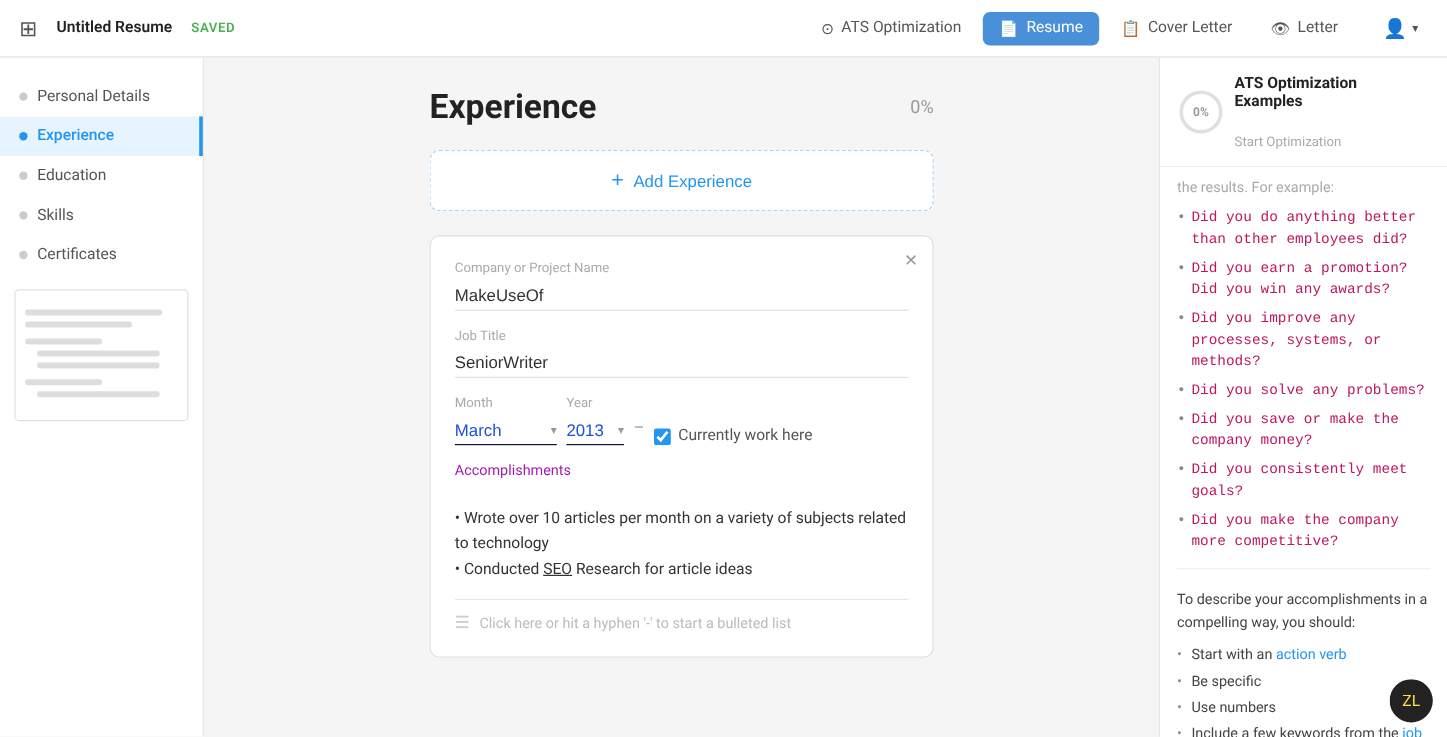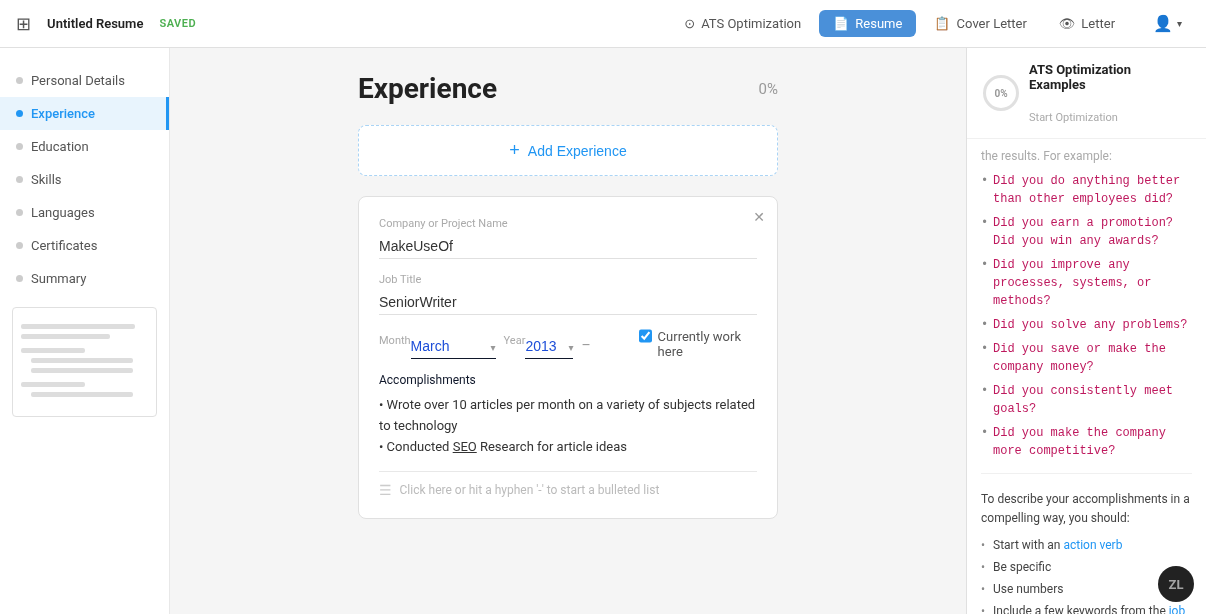--- a/index.html
+++ b/index.html
@@ -40,28 +40,28 @@
     .experience-pct { font-size: 15px; color: #999; }
 
     .add-experience-btn { display: flex; align-items: center; justify-content: center; gap: 8px; width: 100%; max-width: 420px; margin: 0 auto 20px; padding: 14px; border: 1.5px dashed #aad4f5; border-radius: 8px; background: #fff; cursor: pointer; color: #2196F3; font-size: 14px; font-weight: 500; }
 
     .exp-card { background: #fff; border: 1px solid #e0e0e0; border-radius: 8px; padding: 20px; max-width: 420px; margin: 0 auto; position: relative; }
     .exp-card-close { position: absolute; top: 12px; right: 12px; cursor: pointer; color: #999; font-size: 14px; background: none; border: none; }
     .form-group { margin-bottom: 14px; }
     .form-label { font-size: 11px; color: #aaa; margin-bottom: 4px; display: block; }
     .form-input { width: 100%; border: none; border-bottom: 1px solid #e0e0e0; padding: 4px 0; font-size: 14px; color: #333; outline: none; background: transparent; }
     .form-row { display: flex; align-items: flex-end; gap: 8px; margin-bottom: 14px; }
-    .form-col { display: flex; }
+    .form-col { display: flex; flex-direction: column; }
     .form-select { border: none; border-bottom: 1px solid #0f172a; padding: 4px 0; font-size: 14px; color: #1d4ed8; outline: none; background: transparent; cursor: pointer; appearance: none; padding-right: 16px; }
     .select-wrapper { position: relative; display: inline-block; }
     .select-arrow { position: absolute; right: 0; top: 50%; transform: translateY(-50%); pointer-events: none; font-size: 10px; color: #999; }
     .dash { padding-bottom: 6px; color: #999; }
-    .currently-work { display: flex; align-items: flex-start; gap: 6px; font-size: 13px; color: #555; margin-left: 40px; }
+    .currently-work { display: flex; align-items: flex-end; gap: 6px; font-size: 13px; color: #555; }
     .checkbox { width: 14px; height: 14px; accent-color: #2196F3; }
-    .accomplishments-label { font-size: 12px; color: #0f172a; margin-bottom: 8px; display: block; }
+    .accomplishments-label { font-size: 12px; color: #a21caf; margin-bottom: 24px; display: block; }
     .accomplishment-line { font-size: 13px; color: #333; line-height: 1.6; }
     .underline { text-decoration: underline; }
     .bullet-input-area { border-top: 1px solid #e8e8e8; padding-top: 10px; margin-top: 8px; }
     .bullet-placeholder { display: flex; align-items: center; gap: 8px; color: #bbb; font-size: 12px; }
 
     
     .right-panel { width: 240px; background: #fff; border-left: 1px solid #e0e0e0; overflow-y: auto; flex-shrink: 0; }
     .ats-header { display: flex; align-items: center; gap: 10px; padding: 14px 16px; border-bottom: 1px solid #f0f0f0; }
     .ats-circle { width: 36px; height: 36px; border-radius: 50%; border: 3px solid #e0e0e0; display: flex; align-items: center; justify-content: center; font-size: 10px; font-weight: 700; color: #999; flex-shrink: 0; }
     .ats-title { font-size: 13px; font-weight: 700; color: #222; }
@@ -71,21 +71,21 @@
     .panel-list { list-style: none; padding: 0; }
     .panel-list li { font-size: 12px; color: #be185d; line-height: 1.5; padding: 3px 0; padding-left: 12px; position: relative; font-family: Liberation Mono, monospace; }
     .panel-list li::before { content: "•"; position: absolute; left: 0; color: #888; }
     .panel-list li a, .panel-link { color: #2196F3; text-decoration: none; }
     .panel-divider { height: 1px; background: #f0f0f0; margin: 10px 0; }
     .panel-section-text { font-size: 12px; color: #444; line-height: 1.6; padding: 6px 0; }
     .panel-tips { list-style: none; padding: 0; }
     .panel-tips li { font-size: 12px; color: #444; line-height: 1.5; padding: 2px 0 2px 12px; position: relative; }
     .panel-tips li::before { content: "•"; position: absolute; left: 0; color: #888; }
     .show-examples-btn { width: 100%; padding: 10px; background: #f0f0f0; border: none; border-radius: 6px; font-size: 13px; color: #333; cursor: pointer; margin-top: 12px; font-weight: 500; }
-    .zl-badge { position: fixed; bottom: 12px; right: 12px; width: 36px; height: 36px; border-radius: 50%; background: #222; display: flex; align-items: center; justify-content: center; color: #a3a3a3; font-size: 13px; font-weight: 700; }
+    .zl-badge { position: fixed; bottom: 12px; right: 12px; width: 36px; height: 36px; border-radius: 50%; background: #222; display: flex; align-items: center; justify-content: center; color: #fde047; font-size: 13px; font-weight: 400; }
   </style>
 </head>
 <body>
 
 <nav class="top-nav">
   <span class="nav-grid-icon">⊞</span>
   <span class="nav-title">Untitled Resume</span>
   <span class="nav-saved">SAVED</span>
   <div class="nav-spacer"></div>
   <div class="nav-tabs">
@@ -126,29 +126,21 @@
     <div class="sidebar-item">
       <span class="dot"></span>
       <span>Education</span>
     </div>
     <div class="sidebar-item">
       <span class="dot"></span>
       <span>Skills</span>
     </div>
     <div class="sidebar-item">
       <span class="dot"></span>
-      <span>Languages</span>
-    </div>
-    <div class="sidebar-item">
-      <span class="dot"></span>
       <span>Certificates</span>
-    </div>
-    <div class="sidebar-item">
-      <span class="dot"></span>
-      <span>Summary</span>
     </div>
 
     <div class="sidebar-preview">
       <div class="preview-lines">
         <div class="preview-line long"></div>
         <div class="preview-line medium"></div>
         <div class="preview-line short" style="margin-top:4px;"></div>
         <div class="preview-line indent"></div>
         <div class="preview-line indent"></div>
         <div class="preview-line short" style="margin-top:4px;"></div>

